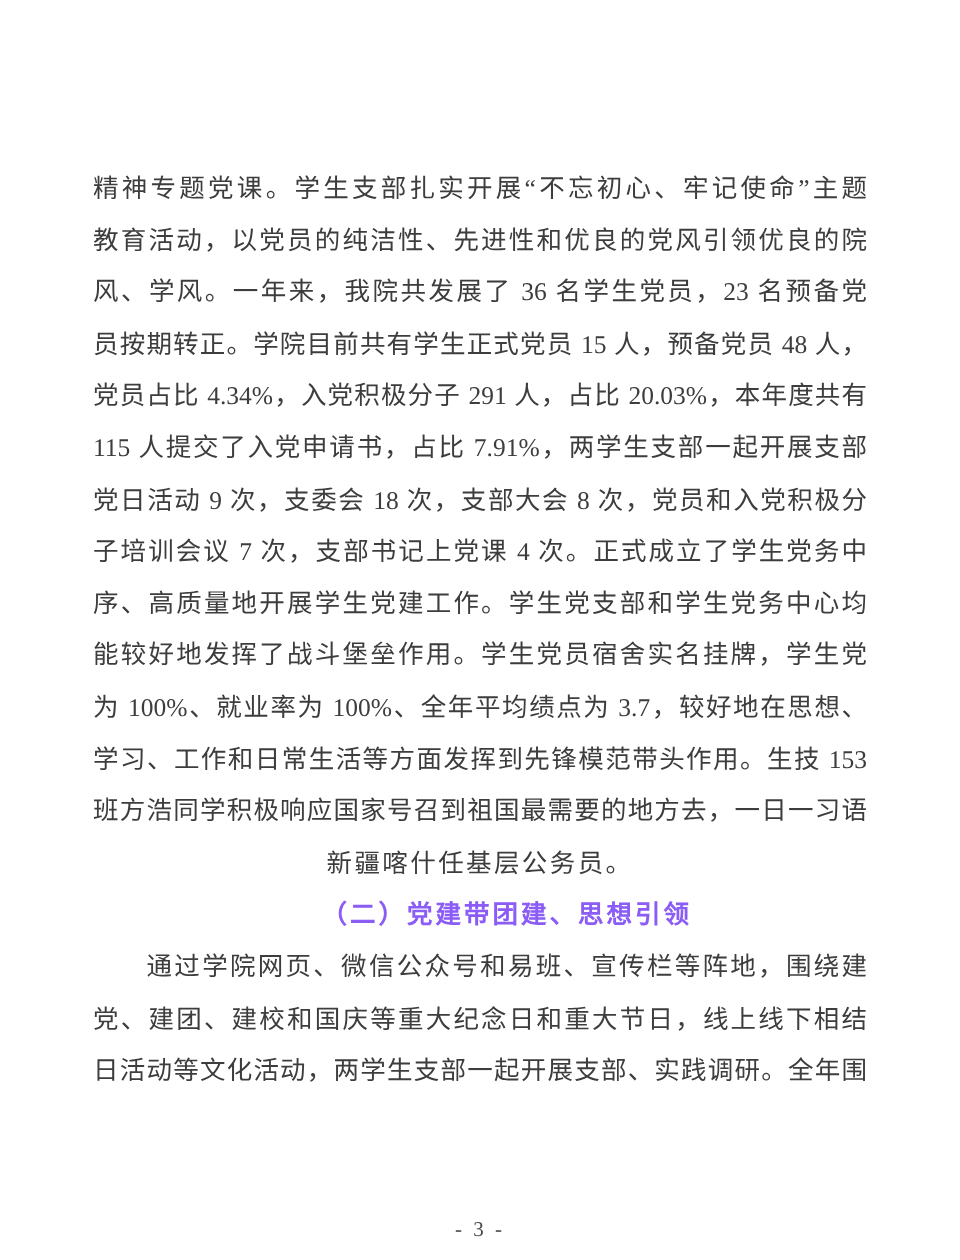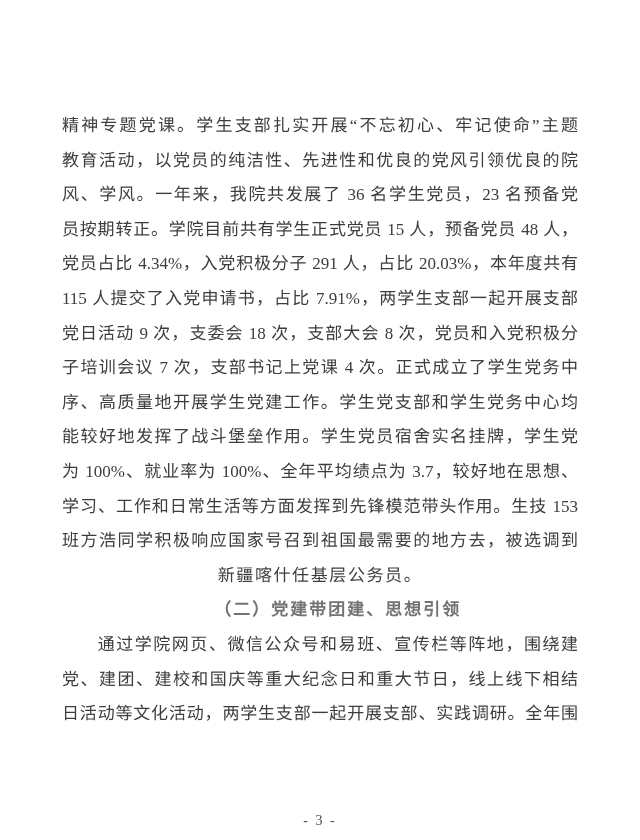--- a/index.html
+++ b/index.html
@@ -40,21 +40,21 @@
   }
   
   .line.ind {
     text-indent: 2.1em;
   }
   
   .line.heading {
     font-weight: bold;
     text-indent: 2.1em;
     letter-spacing: 2px;
-    color: #737373;
+    color: #8b5cf6;
   }
   .footer {
     position: absolute;
     left: 0;
     right: 0;
     top: 813px;
     text-align: center;
     font-size: 14px;
     letter-spacing: 2px;
     color: #4a4a4a;
@@ -70,21 +70,21 @@
     <div class="line j">风、学风。一年来，我院共发展了 36 名学生党员，23 名预备党</div>
     <div class="line j">员按期转正。学院目前共有学生正式党员 15 人，预备党员 48 人，</div>
     <div class="line j">党员占比 4.34%，入党积极分子 291 人，占比 20.03%，本年度共有</div>
     <div class="line j">115 人提交了入党申请书，占比 7.91%，两学生支部一起开展支部</div>
     <div class="line j">党日活动 9 次，支委会 18 次，支部大会 8 次，党员和入党积极分</div>
     <div class="line j">子培训会议 7 次，支部书记上党课 4 次。正式成立了学生党务中</div>
     <div class="line j">序、高质量地开展学生党建工作。学生党支部和学生党务中心均</div>
     <div class="line j">能较好地发挥了战斗堡垒作用。学生党员宿舍实名挂牌，学生党</div>
     <div class="line j">为 100%、就业率为 100%、全年平均绩点为 3.7，较好地在思想、</div>
     <div class="line j">学习、工作和日常生活等方面发挥到先锋模范带头作用。生技 153</div>
-    <div class="line j">班方浩同学积极响应国家号召到祖国最需要的地方去，被选调到</div>
+    <div class="line j">班方浩同学积极响应国家号召到祖国最需要的地方去，一日一习语</div>
     <div class="line">新疆喀什任基层公务员。</div>
     <div class="line heading">（二）党建带团建、思想引领</div>
     <div class="line j ind">通过学院网页、微信公众号和易班、宣传栏等阵地，围绕建</div>
     <div class="line j">党、建团、建校和国庆等重大纪念日和重大节日，线上线下相结</div>
     <div class="line j">日活动等文化活动，两学生支部一起开展支部、实践调研。全年围</div>
   </div>
 
   <div class="footer">
     <span>- 3 -</span>
   </div>

